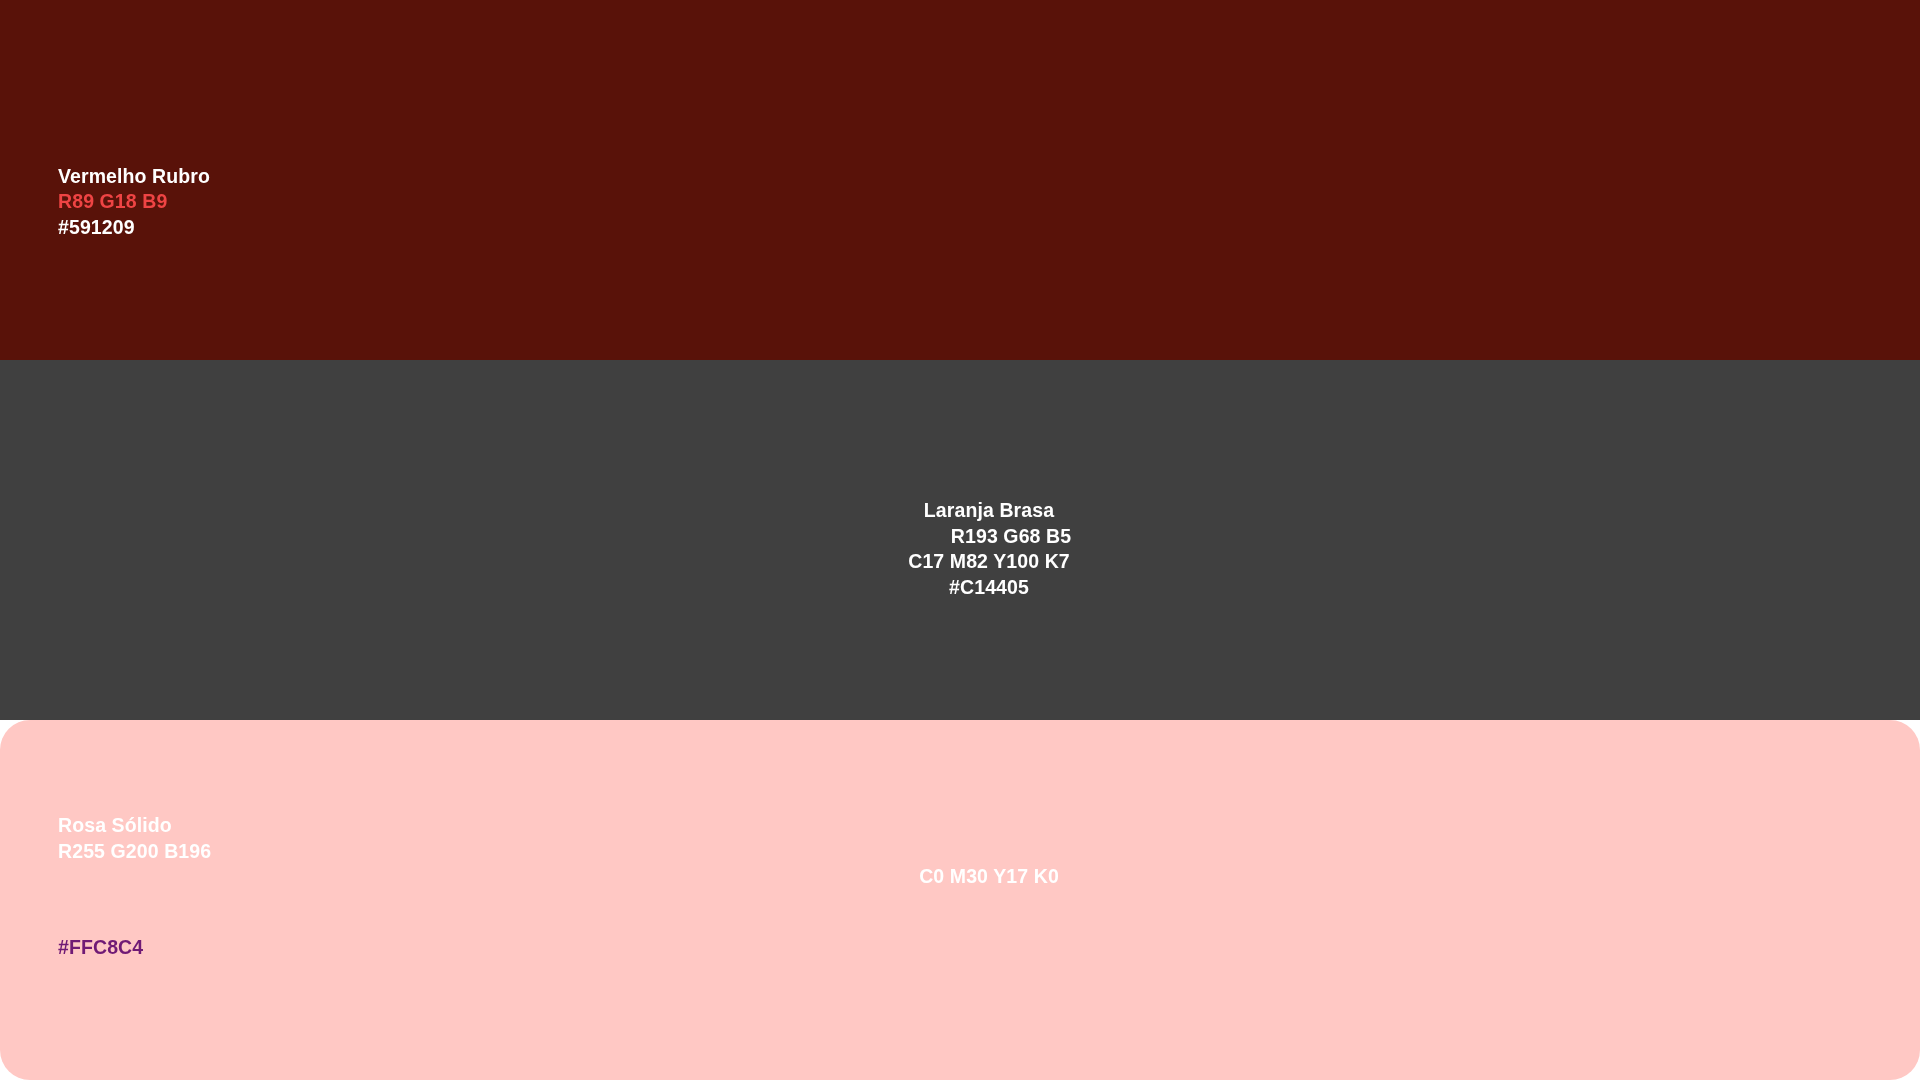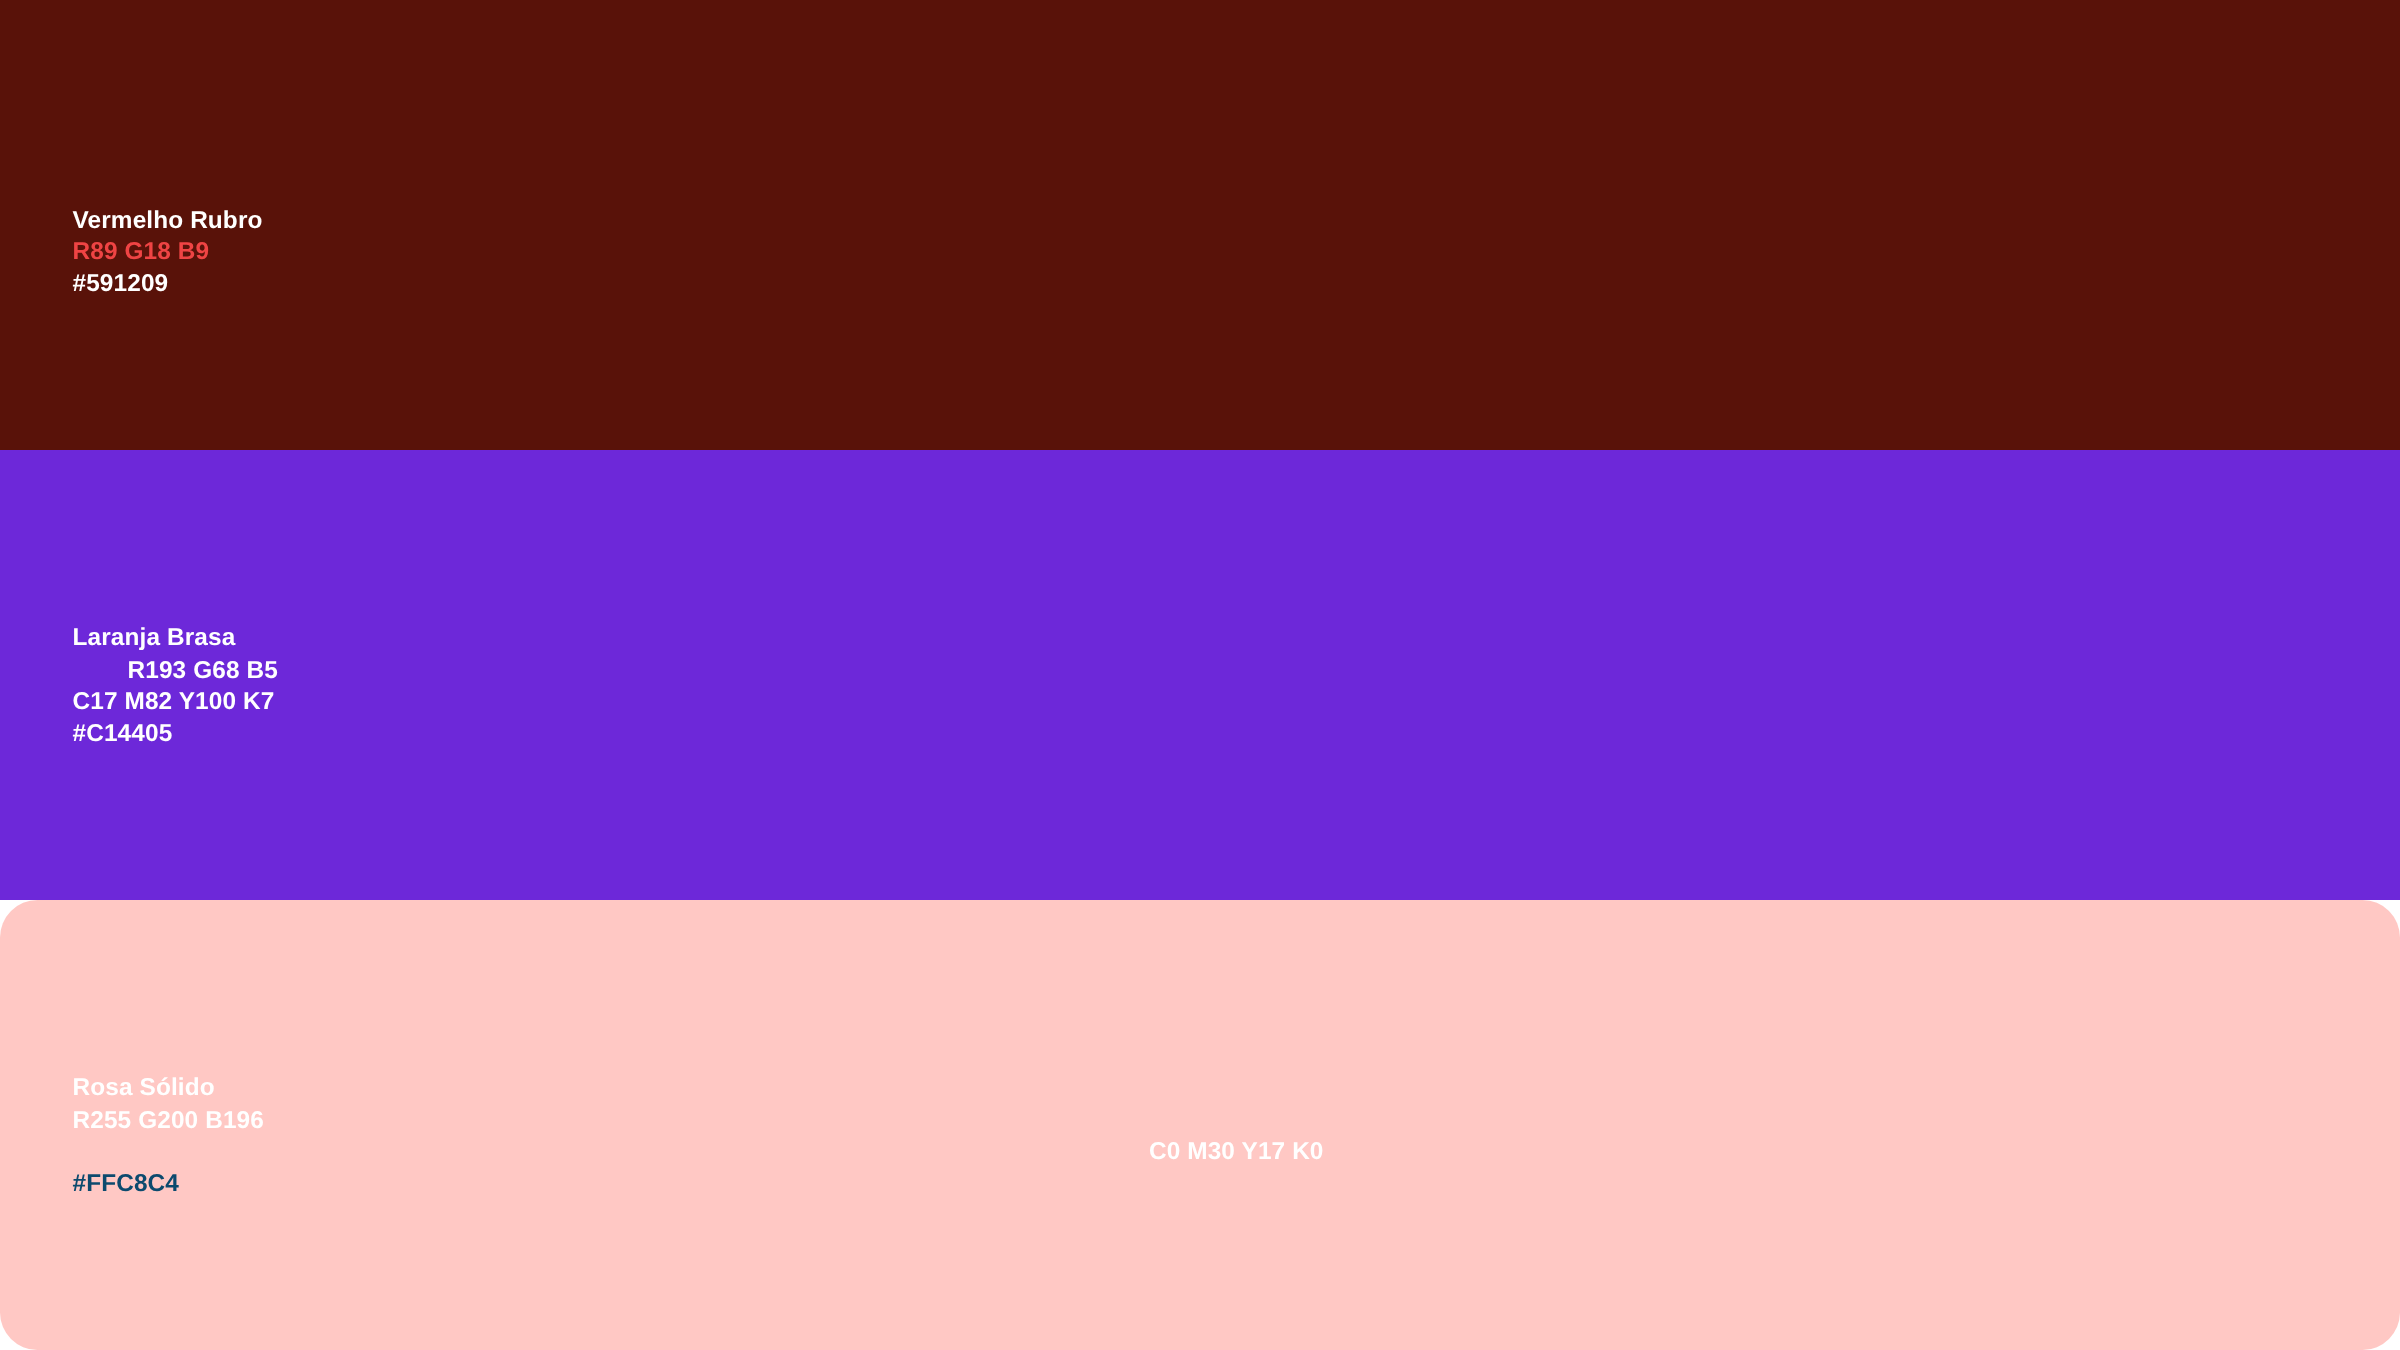--- a/index.html
+++ b/index.html
@@ -58,31 +58,31 @@
 <div class="palette">
 
   <div class="swatch" style="background-color: rgb(89, 18, 9);">
     <div class="swatch-info">
       <div class="swatch-line swatch-name" style="color: rgb(255, 255, 255);">Vermelho Rubro</div>
       <div class="swatch-line" style="color: #ef4444;">R89 G18 B9</div>
       <div class="swatch-line" style="color: rgb(255, 255, 255);">#591209</div>
     </div>
   </div>
 
-  <div class="swatch" style="background-color: #6d28d9;">
+  <div class="swatch" style="background-color: #404040; text-align: center;">
     <div class="swatch-info">
       <div class="swatch-line swatch-name" style="color: rgb(255, 255, 255);">Laranja Brasa</div>
       <div class="swatch-line" style="color: rgb(255, 255, 255); margin-left: 44px;">R193 G68 B5</div>
       <div class="swatch-line" style="color: rgb(255, 255, 255);">C17 M82 Y100 K7</div>
       <div class="swatch-line" style="color: rgb(255, 255, 255);">#C14405</div>
     </div>
   </div>
 
   <div class="swatch" style="background-color: rgb(255, 200, 196); border-radius: 30px;">
     <div class="swatch-info">
       <div class="swatch-line swatch-name" style="color: rgb(255, 255, 255);">Rosa Sólido</div>
       <div class="swatch-line" style="color: rgb(255, 255, 255);">R255 G200 B196</div>
       <div class="swatch-line" style="color: rgb(255, 255, 255); text-align: center;">C0 M30 Y17 K0</div>
-      <div class="swatch-line" style="color: #0c4a6e;">#FFC8C4</div>
+      <div class="swatch-line" style="color: #701a75; margin-top: 45px;">#FFC8C4</div>
     </div>
   </div>
 
 </div>
 
 </body></html>

